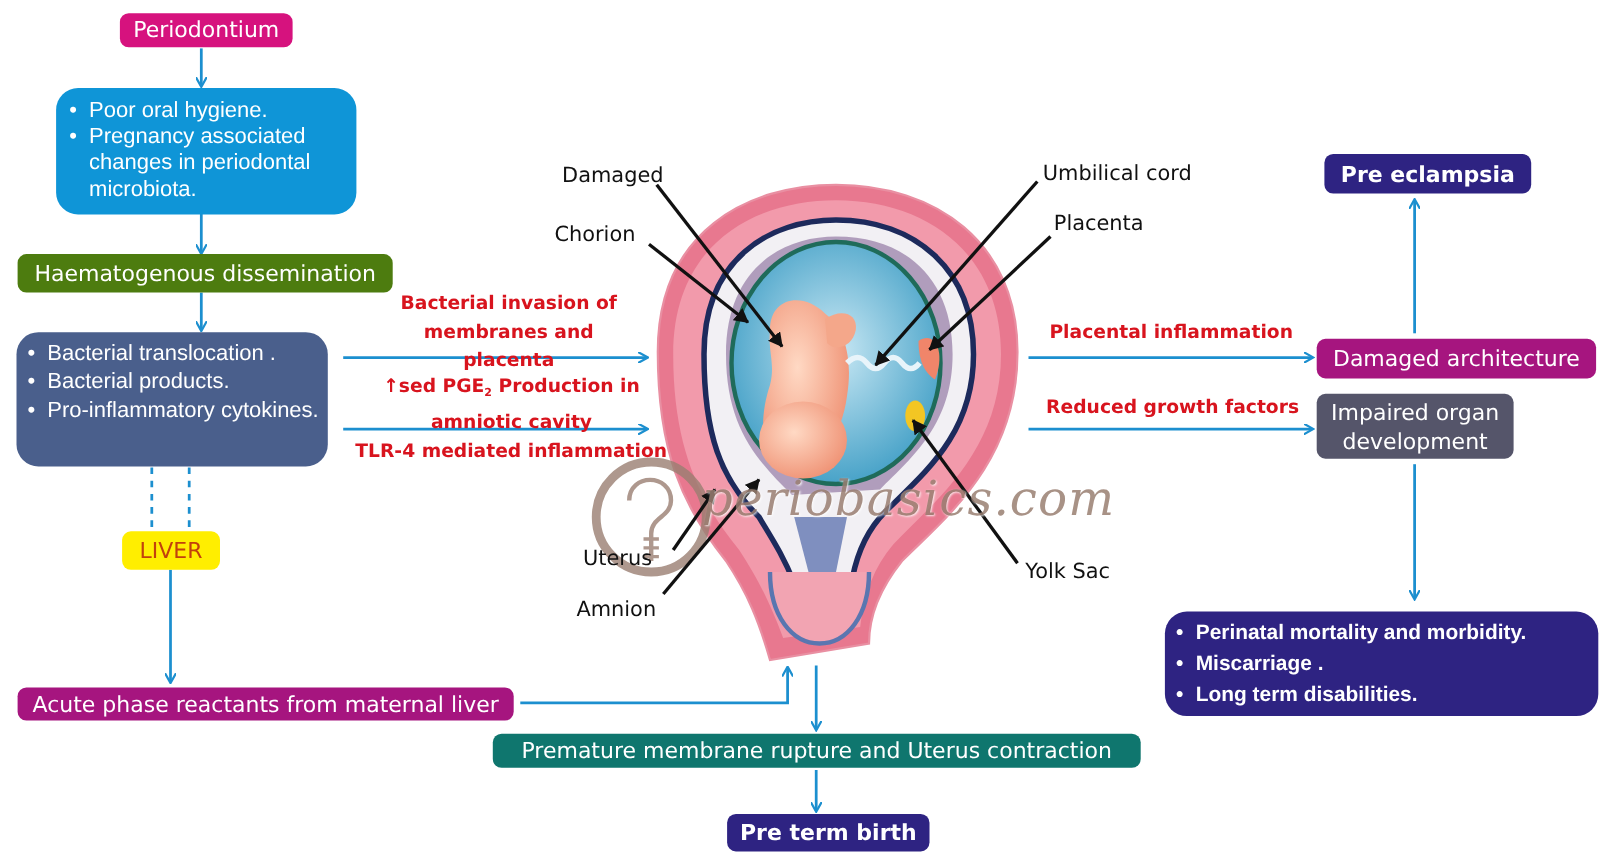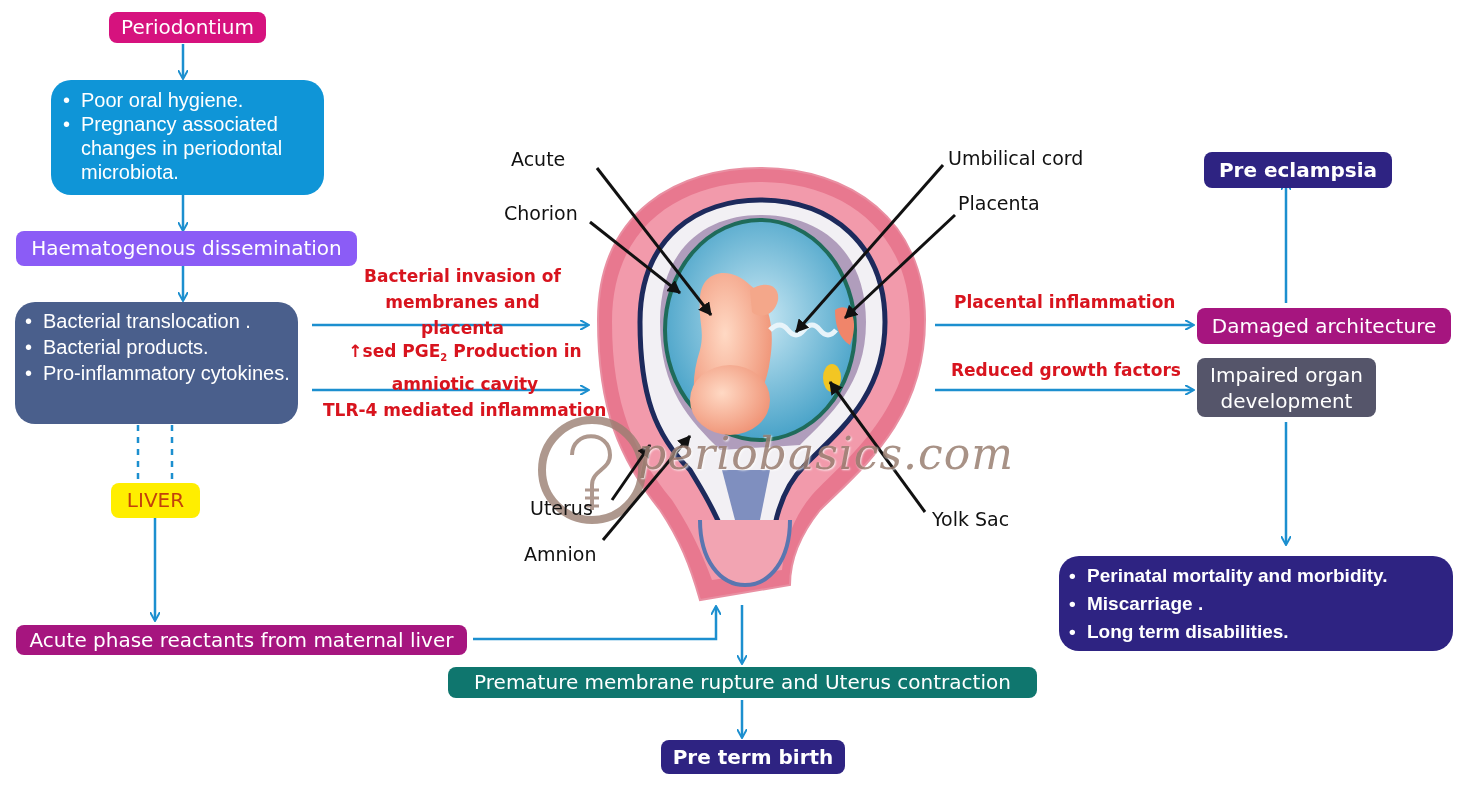--- a/index.html
+++ b/index.html
@@ -104,21 +104,21 @@
 
 <div class="pill" style="left:109px;top:12px;width:157px;height:31px;line-height:31px;background:#d6127e;font-size:20px;">Periodontium</div>
 
 <div class="box" style="left:51px;top:80px;width:273px;height:115px;background:#0f95d7;font-size:20px;padding:8px 8px 0 8px;line-height:24px;border-radius:20px;">
   <ul class="bl">
     <li>Poor oral hygiene.</li>
     <li>Pregnancy associated changes in periodontal microbiota.</li>
   </ul>
 </div>
 
-<div class="pill" style="left:16px;top:231px;width:341px;height:35px;line-height:35px;background:#8b5cf6;font-size:20px;">Haematogenous dissemination</div>
+<div class="pill" style="left:16px;top:231px;width:341px;height:35px;line-height:35px;background:#4d7c0f;font-size:20px;">Haematogenous dissemination</div>
 
 <div class="box" style="left:15px;top:302px;width:283px;height:122px;background:#4a5f8c;font-size:20px;padding:6px 6px 0 6px;line-height:26px;border-radius:20px;">
   <ul class="bl">
     <li>Bacterial translocation .</li>
     <li>Bacterial products.</li>
     <li>Pro-inflammatory cytokines.</li>
   </ul>
 </div>
 
 <div class="pill" style="left:111px;top:483px;width:89px;height:35px;line-height:35px;background:#ffee00;color:#c2410c;font-size:20px;">LIVER</div>
@@ -126,32 +126,32 @@
 <div class="pill" style="left:16px;top:625px;width:451px;height:30px;line-height:30px;background:#a6157f;font-size:20px;">Acute phase reactants from maternal liver</div>
 
 <div class="red" style="left:355px;top:263px;width:215px;white-space:normal;line-height:26px;">Bacterial invasion of membranes and placenta</div>
 
 <div class="red" style="left:335px;top:338px;width:260px;white-space:normal;line-height:26px;">
   <span>↑sed PGE</span><sub style="font-size:10px;">2</sub><span> Production in amniotic cavity</span>
 </div>
 
 <div class="red" style="left:323px;top:400px;">TLR-4 mediated inflammation</div>
 
-<div class="lbl" style="left:511px;top:148px;">Acute</div>
+<div class="lbl" style="left:511px;top:148px;">Damaged</div>
 <div class="lbl" style="left:504px;top:202px;">Chorion</div>
 <div class="lbl" style="left:948px;top:147px;">Umbilical cord</div>
 <div class="lbl" style="left:958px;top:192px;">Placenta</div>
 <div class="lbl" style="left:530px;top:497px;">Uterus</div>
 <div class="lbl" style="left:524px;top:543px;">Amnion</div>
 <div class="lbl" style="left:932px;top:508px;">Yolk Sac</div>
 
 <div class="red" style="left:954px;top:292px;">Placental inflammation</div>
 <div class="red" style="left:951px;top:360px;">Reduced growth factors</div>
 
-<div class="pill bold" style="left:1204px;top:152px;width:188px;height:36px;line-height:36px;background:#2e2382;font-size:20px;">Pre eclampsia</div>
+<div class="pill bold" style="left:1204px;top:140px;width:188px;height:36px;line-height:36px;background:#2e2382;font-size:20px;">Pre eclampsia</div>
 
 <div class="pill" style="left:1197px;top:308px;width:254px;height:36px;line-height:36px;background:#a6157f;font-size:20px;">Damaged architecture</div>
 
 <div class="pill" style="left:1197px;top:358px;width:179px;height:59px;background:#55556a;font-size:20px;line-height:26px;padding-top:4px;white-space:normal;">Impaired organ development</div>
 
 <div class="box bold" style="left:1059px;top:556px;width:394px;height:95px;background:#2e2382;font-size:19px;padding:6px 4px 0 6px;line-height:28px;border-radius:20px;">
   <ul class="bl">
     <li>Perinatal mortality and morbidity.</li>
     <li>Miscarriage .</li>
     <li>Long term disabilities.</li>

